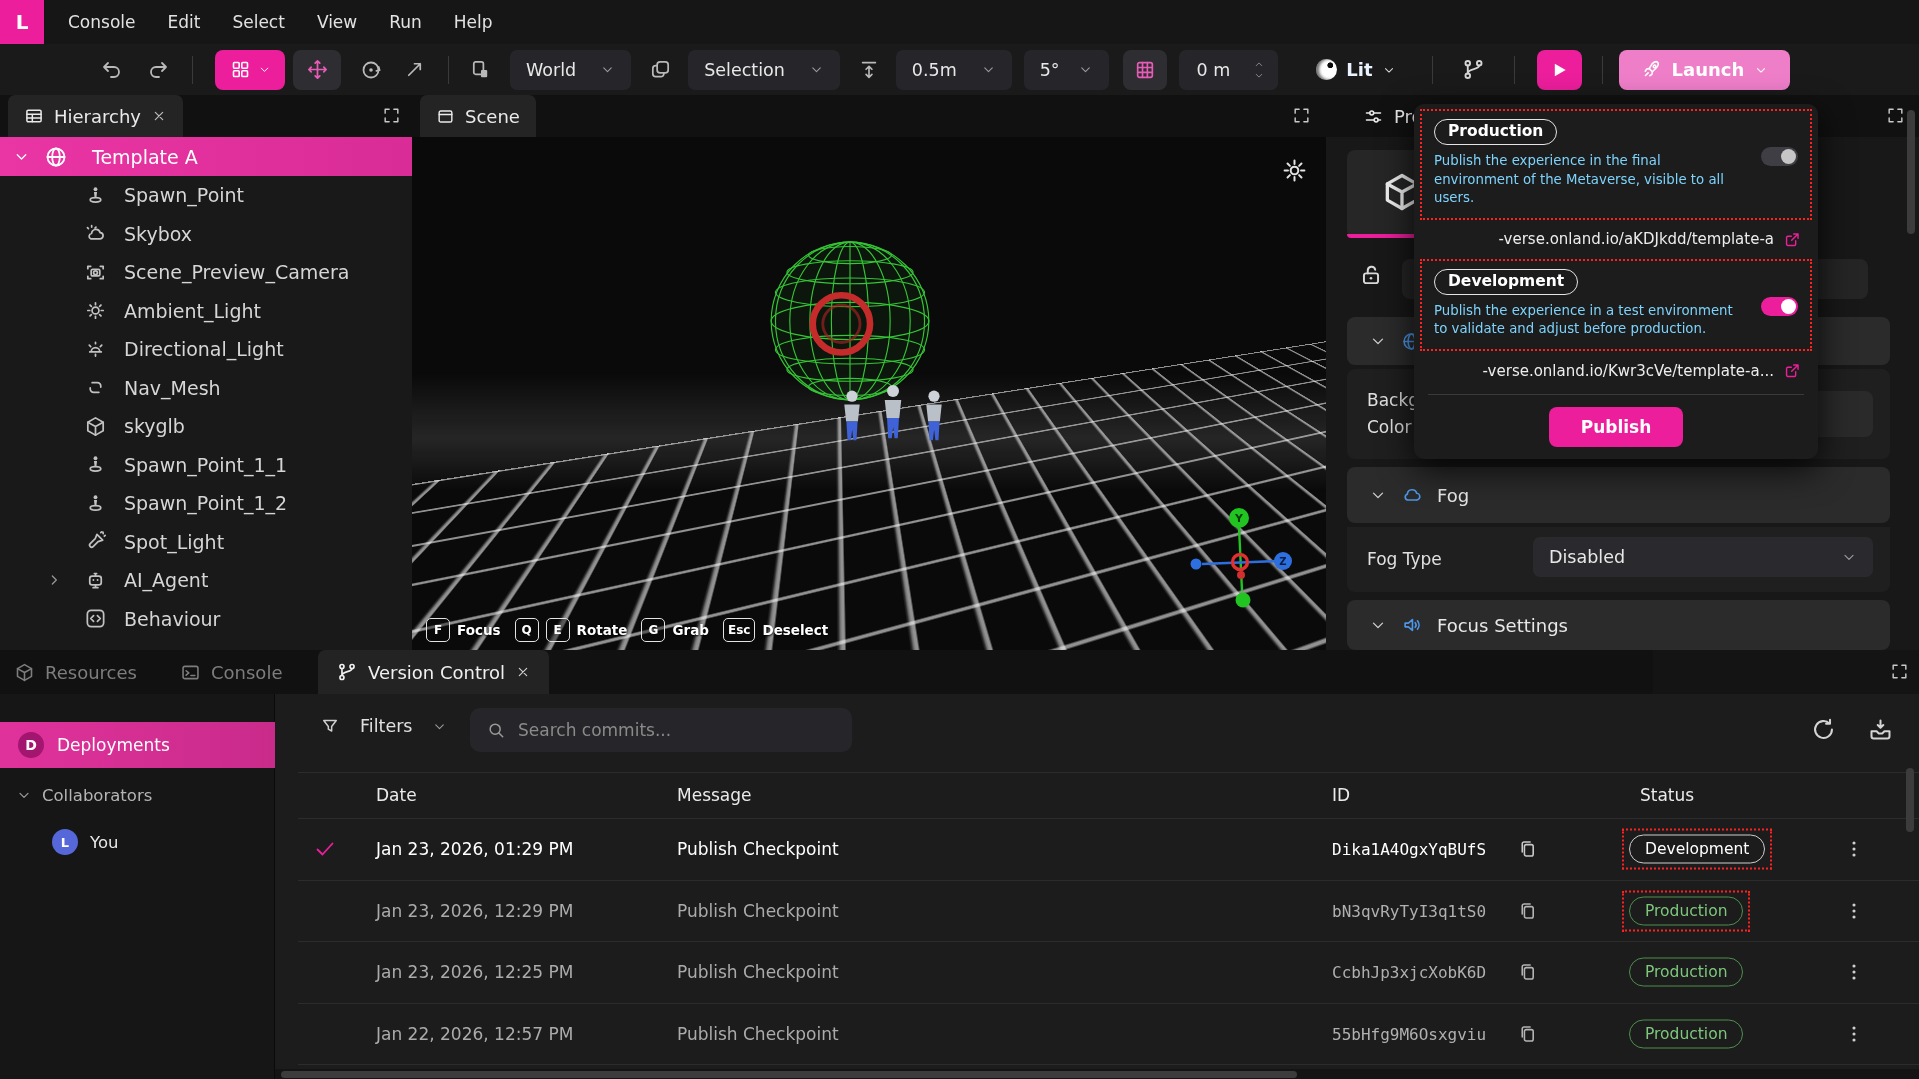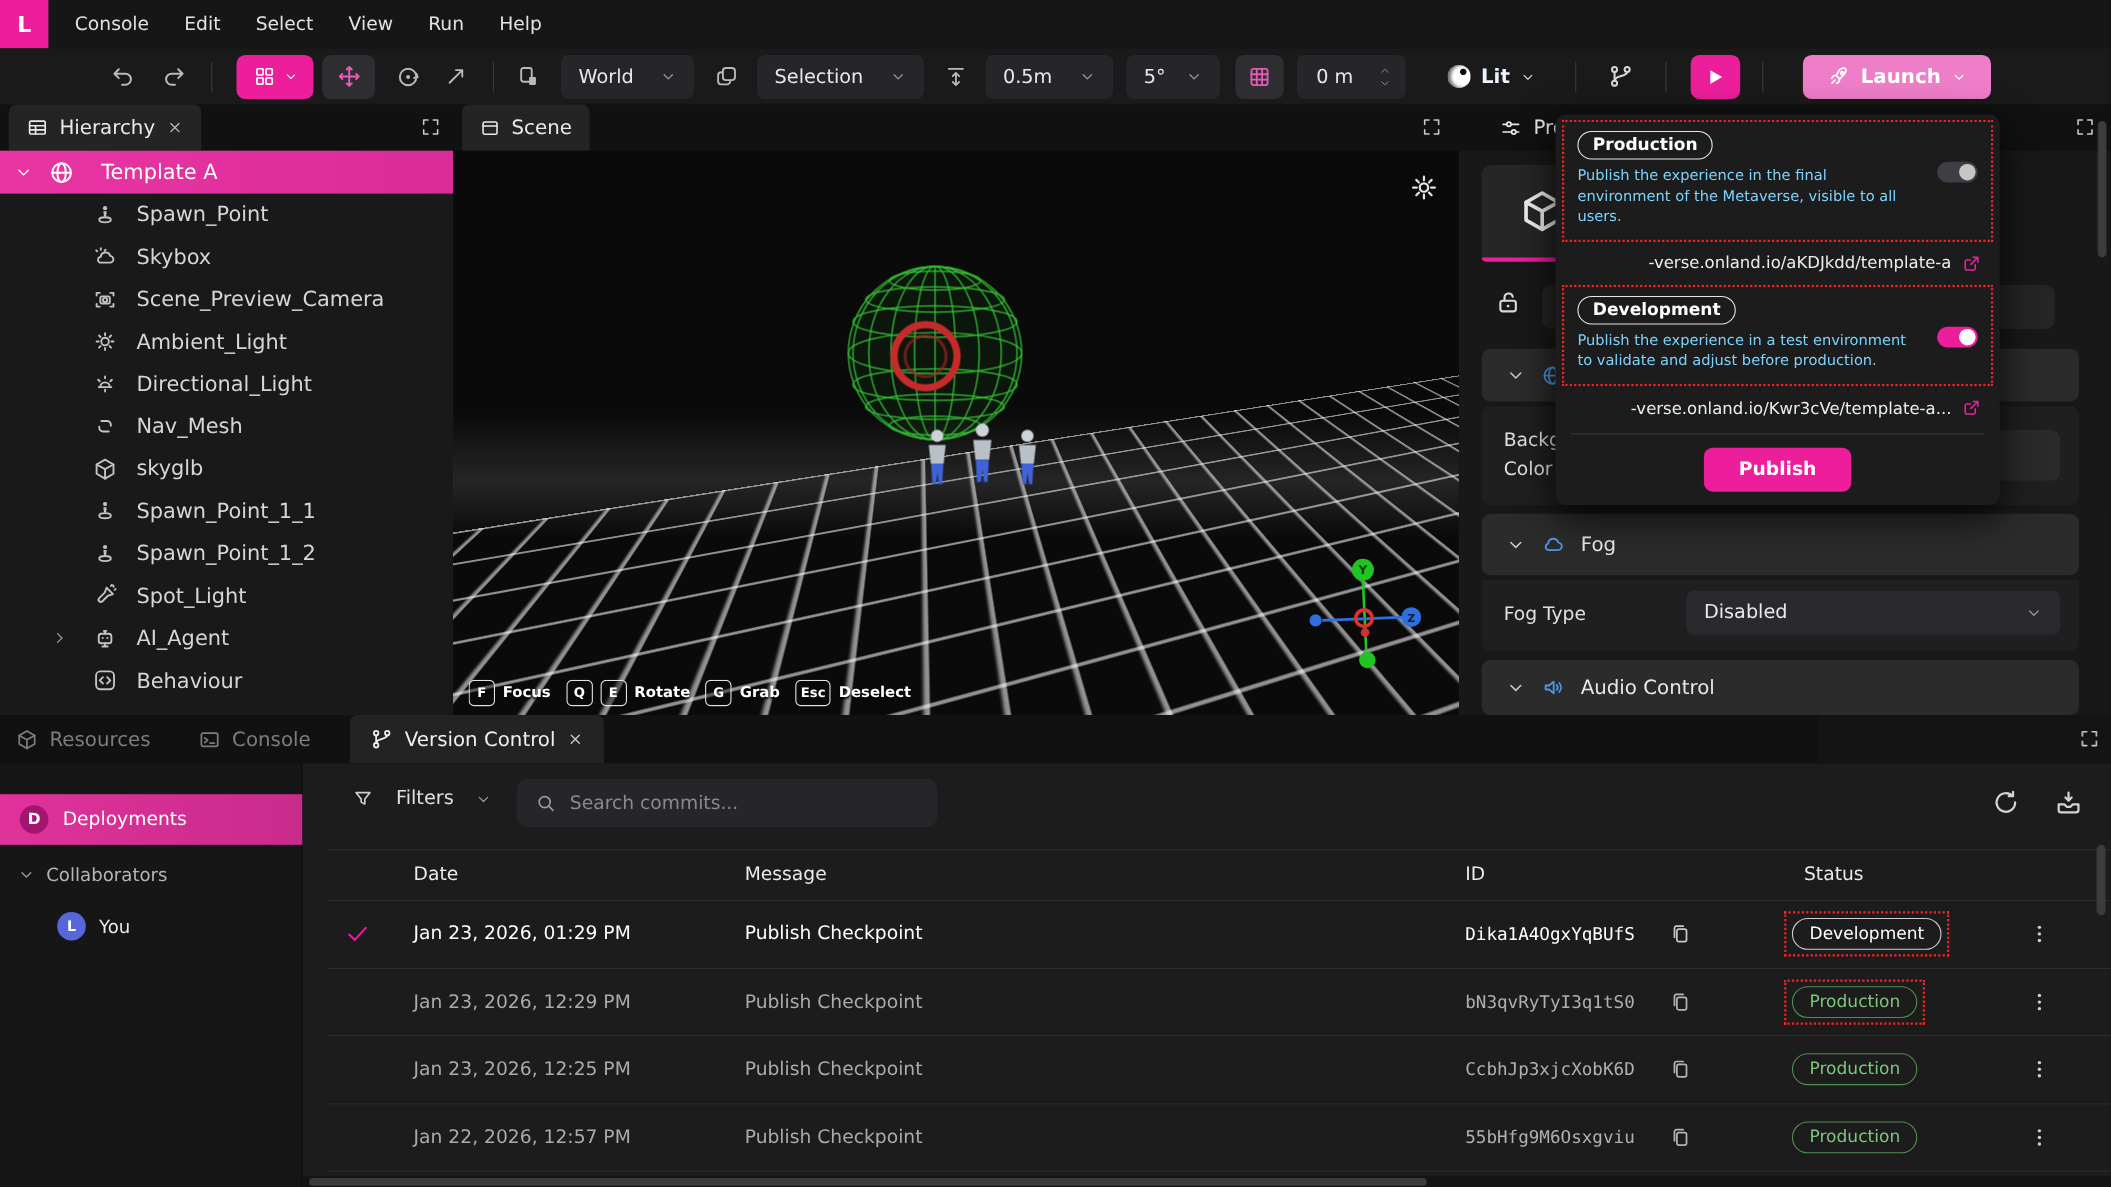--- a/index.html
+++ b/index.html
@@ -419,21 +419,21 @@
           <use href="#i-branch"></use>
         </svg>
       </span>
     <span class="vdiv" style="margin-left:28px"></span>
     <span class="btn-primary" style="margin-left:22px;width:45px">
         <svg class="ic" width="20" height="20">
           <use href="#i-play"></use>
         </svg>
       </span>
     <span class="vdiv" style="margin-left:20px"></span>
-    <span id="launch-btn" style="margin-left:36px">
+    <span id="launch-btn" style="margin-left:16px">
       <svg class="ic" width="21" height="21">
           <use href="#i-rocket"></use>
         </svg>
       <span>Launch</span>
       <svg class="ic" width="14" height="14">
           <use href="#i-chevdown"></use>
         </svg>
     </span>
   </div>
 
@@ -688,21 +688,21 @@
     </div>
 
     <div class="pcard" style="left:21px;top:463px;width:543px;height:50px;background:#2b2b2b">
       <div class="sect-head" style="height:50px">
         <svg class="ic" width="18" height="18" style="color:#cfcfcf">
             <use href="#i-chevdown"></use>
           </svg>
         <svg class="ic blue" width="22" height="22">
             <use href="#i-speaker"></use>
           </svg>
-        <span>Audio Control</span>
+        <span>Focus Settings</span>
       </div>
     </div>
     <div class="scroll-thumb" style="right:4px;top:-27px;width:8px;height:124px"></div>
   </div>
 
   <div id="popover" class="abs">
     <div class="dotted">
       <span class="pill">Production</span>
       <div class="pdesc">Publish the experience in the final environment of the Metaverse, visible to all users.</div>
       <span class="toggle off"></span>

